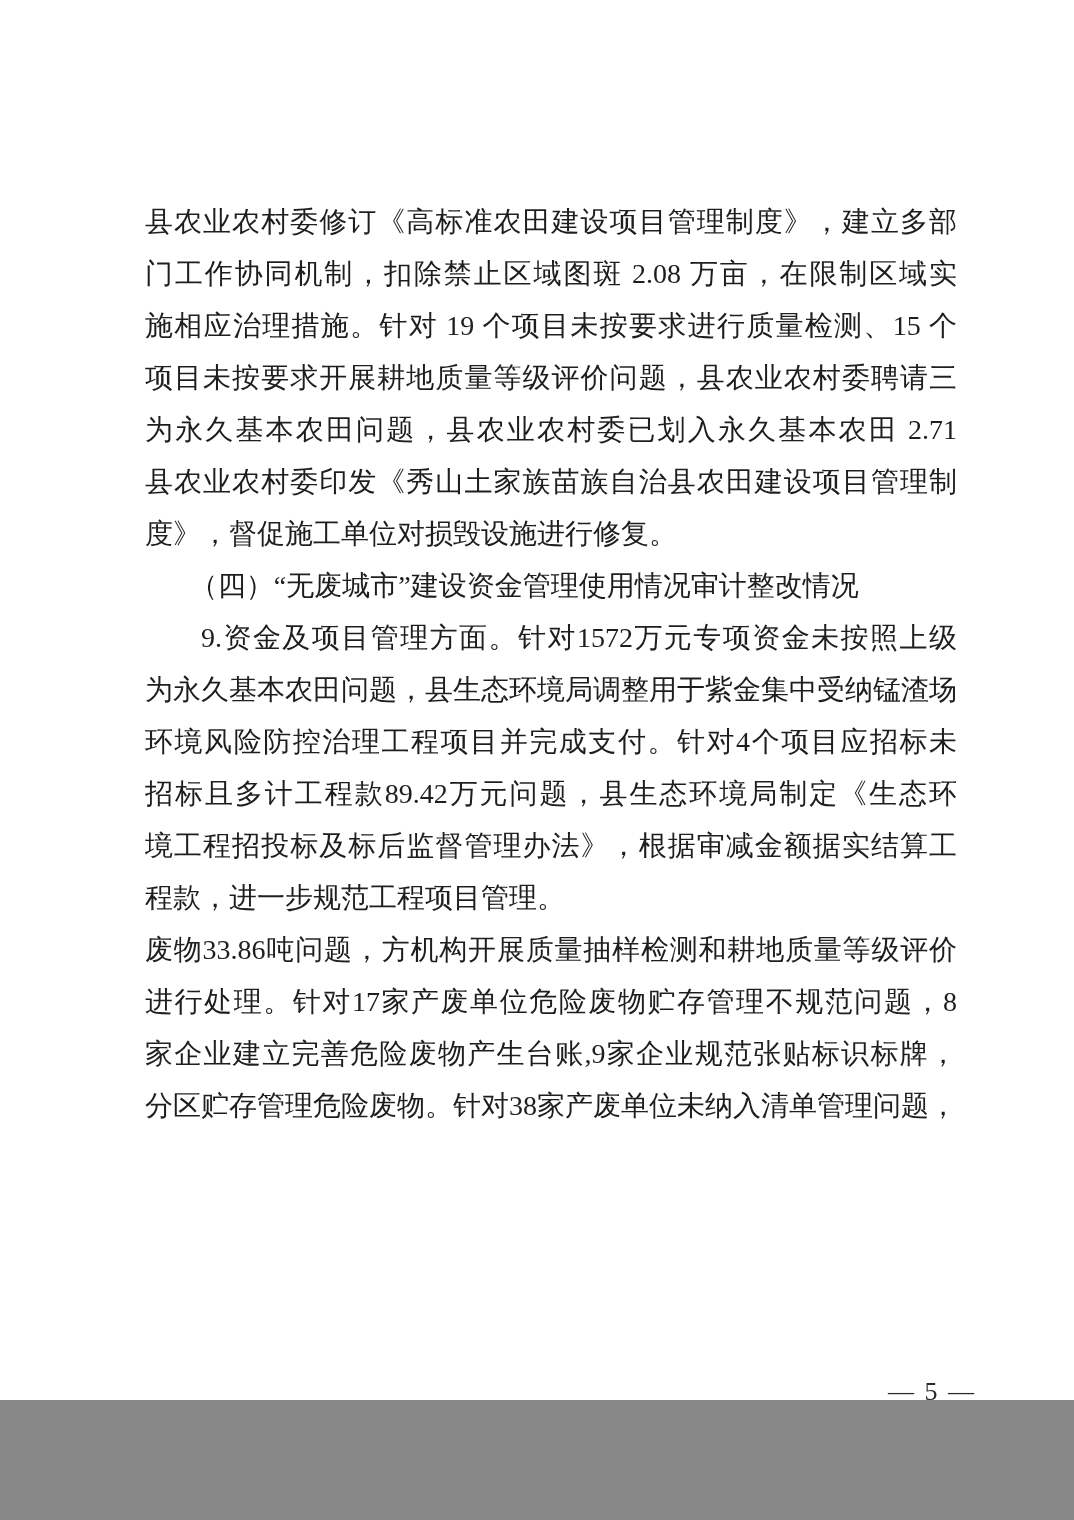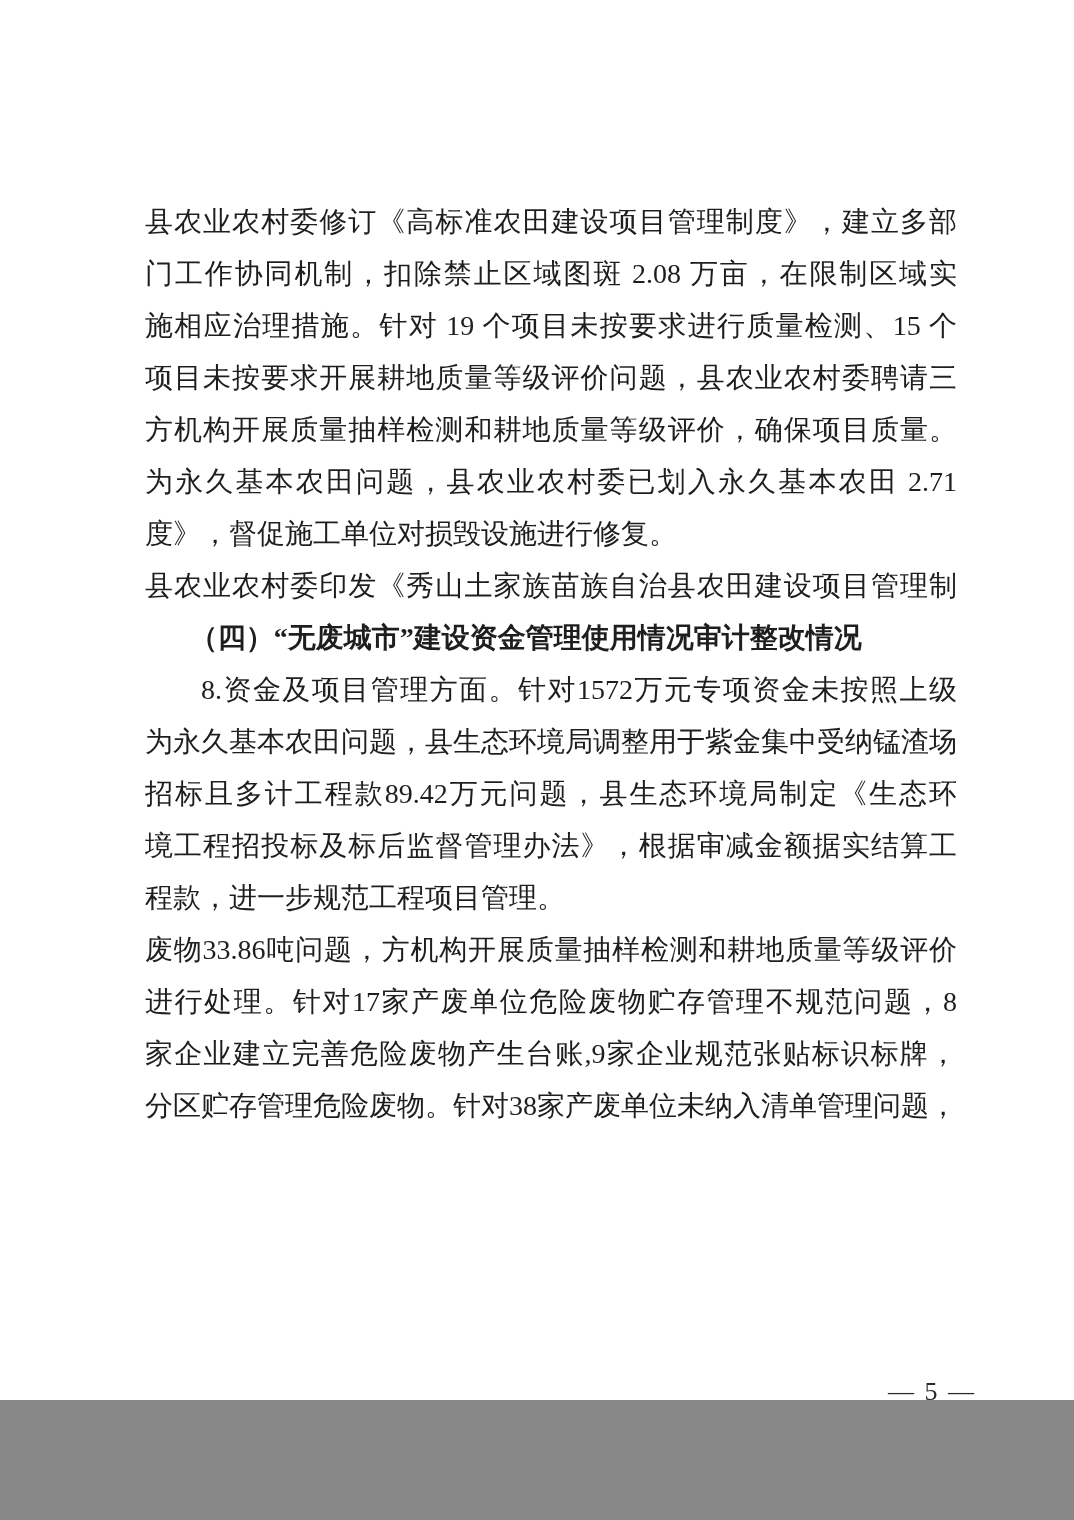--- a/index.html
+++ b/index.html
@@ -33,21 +33,21 @@
     word-break: break-all;
   }
   .line.fill {
     text-align: justify;
     text-align-last: justify;
   }
   .line.indent {
     text-indent: 2em;
   }
   .line.heading {
-    font-weight: 700;
+    font-weight: 400;
     text-indent: 1.6em;
   }
   .page-number {
     position: absolute;
     top: 1376px;
     right: 134px;
     font-size: 26px;
     line-height: 32px;
     color: #2a2a2a;
     letter-spacing: 2px;
@@ -55,27 +55,27 @@
 </style>
 </head>
 <body>
 
 <div class="page">
   <div class="content">
       <div class="line fill">县农业农村委修订《高标准农田建设项目管理制度》，建立多部</div>
       <div class="line fill">门工作协同机制，扣除禁止区域图斑 2.08 万亩，在限制区域实</div>
       <div class="line fill">施相应治理措施。针对 19 个项目未按要求进行质量检测、15 个</div>
       <div class="line fill">项目未按要求开展耕地质量等级评价问题，县农业农村委聘请三</div>
-      <div class="line fill">方机构开展质量抽样检测和耕地质量等级评价，确保项目质量。</div>
       <div class="line fill">为永久基本农田问题，县农业农村委已划入永久基本农田 2.71</div>
+      <div class="line fill">县农业农村委印发《秀山土家族苗族自治县农田建设项目管理制</div>
       <div class="line">度》，督促施工单位对损毁设施进行修复。</div>
-      <div class="line fill">县农业农村委印发《秀山土家族苗族自治县农田建设项目管理制</div>
       <div class="line indent heading">（四）“无废城市”建设资金管理使用情况审计整改情况</div>
-      <div class="line indent fill">8.资金及项目管理方面。针对1572万元专项资金未按照上级</div>
+      <div class="line indent fill">9.资金及项目管理方面。针对1572万元专项资金未按照上级</div>
       <div class="line fill">为永久基本农田问题，县生态环境局调整用于紫金集中受纳锰渣场</div>
+      <div class="line fill">环境风险防控治理工程项目并完成支付。针对4个项目应招标未</div>
       <div class="line fill">招标且多计工程款89.42万元问题，县生态环境局制定《生态环</div>
       <div class="line fill">境工程招投标及标后监督管理办法》，根据审减金额据实结算工</div>
       <div class="line">程款，进一步规范工程项目管理。</div>
       <div class="line fill">废物33.86吨问题，方机构开展质量抽样检测和耕地质量等级评价</div>
       <div class="line fill">进行处理。针对17家产废单位危险废物贮存管理不规范问题，8</div>
       <div class="line fill">家企业建立完善危险废物产生台账,9家企业规范张贴标识标牌，</div>
       <div class="line fill">分区贮存管理危险废物。针对38家产废单位未纳入清单管理问题，</div>
     </div>
   <div class="page-number">— 5 —</div>
 </div>

